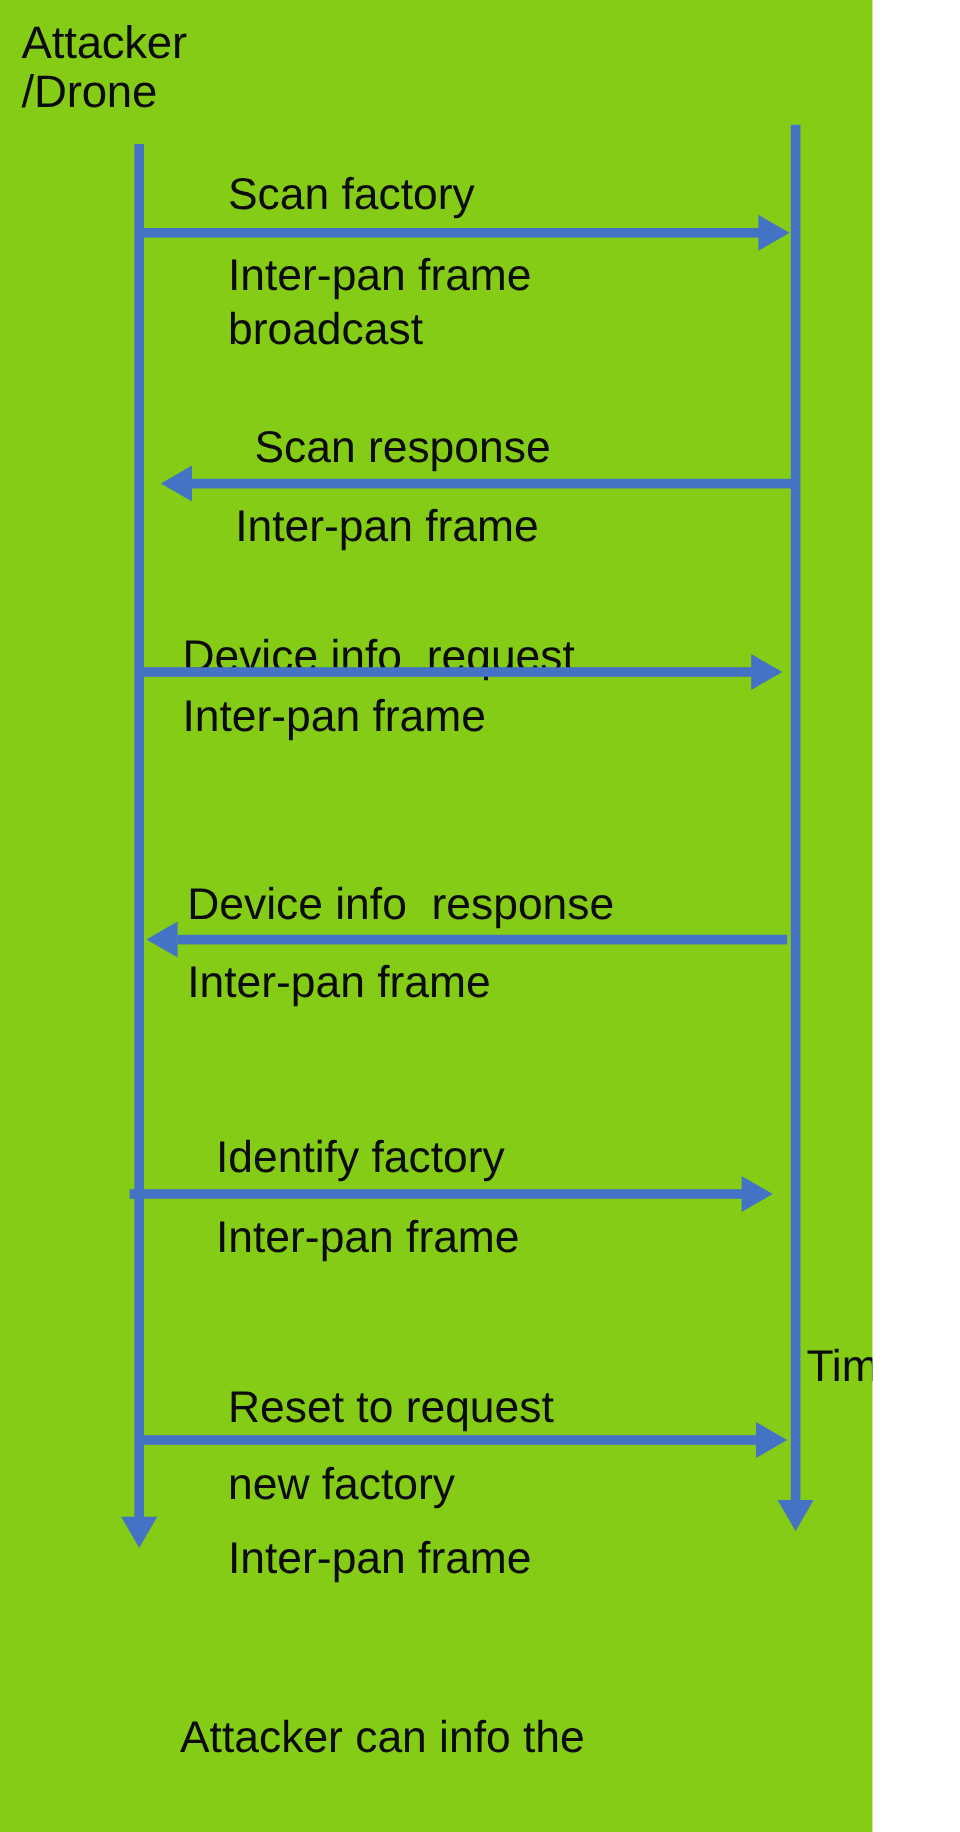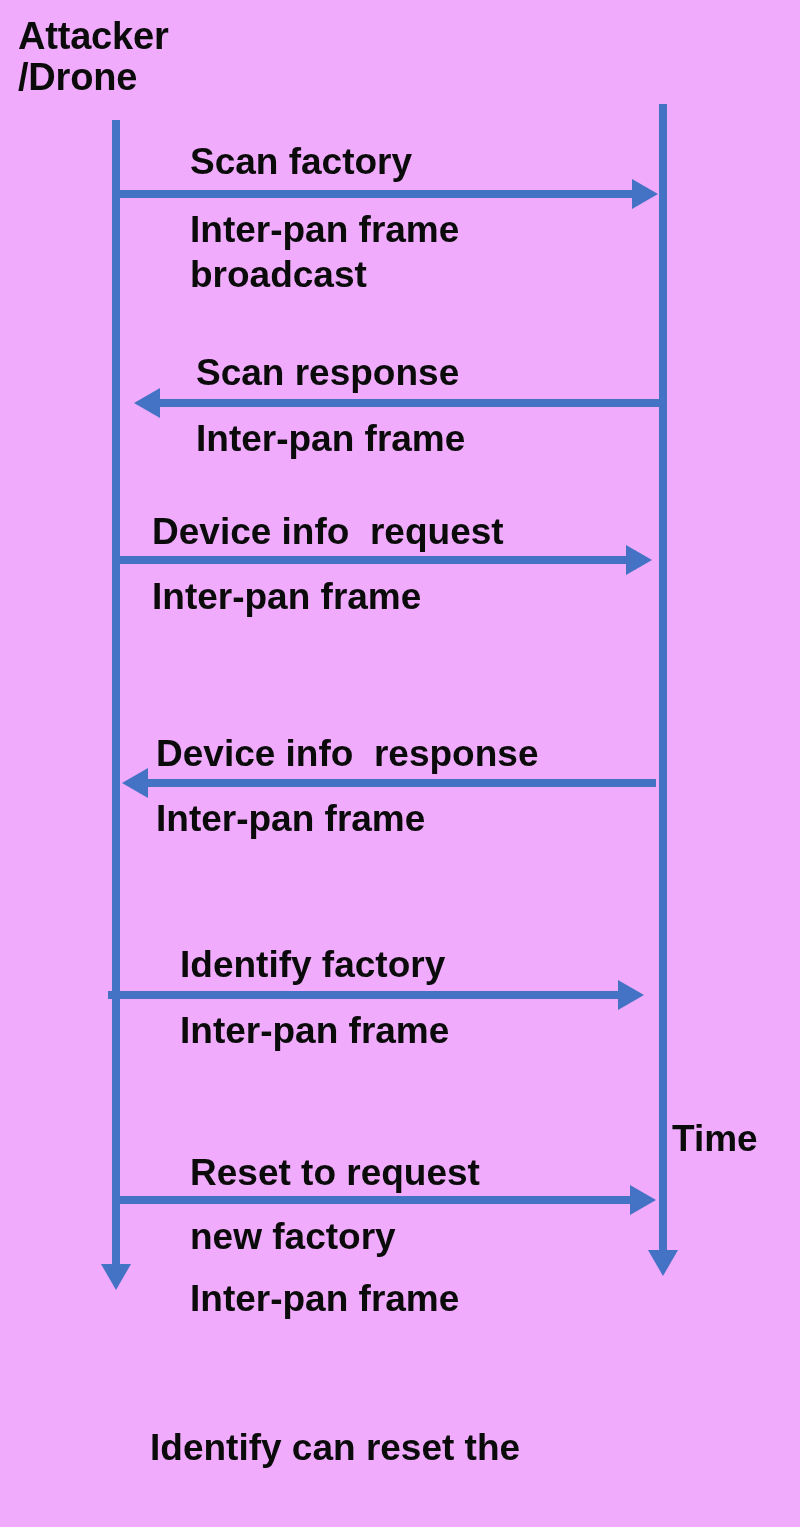--- a/index.html
+++ b/index.html
@@ -7,25 +7,24 @@
     margin: 0;
     padding: 0;
     background: #ffffff;
   }
   body {
     font-family: "Liberation Sans", sans-serif;
     color: #0d0d0d;
   }
   #stage {
     position: relative;
-    width: 800px;
+    width: 727px;
     height: 1527px;
     overflow: hidden;
-    background: #f0abfc;
-    font-weight: bold;
+    background: #84cc16;
   }
 
   
   .actor-label {
     position: absolute;
     font-size: 38px;
     line-height: 1.08;
     letter-spacing: -0.2px;
     color: #0b0b0b;
     white-space: pre;
@@ -120,28 +119,28 @@
 
   <div class="msg">
     <div class="msg-text" style="left:190px; top:141px;">Scan factory</div>
     <div class="msg-line" style="left:120px; top:190px; width:514px;"></div>
     <div class="arrowhead-right" style="left:632px; top:179px;"></div>
     <div class="msg-text" style="left:190px; top:209px;">Inter-pan frame</div>
     <div class="msg-text" style="left:190px; top:254px;">broadcast</div>
   </div>
 
   <div class="msg">
-    <div class="msg-text" style="left:196px; top:352px;">Scan response</div>
+    <div class="msg-text" style="left:212px; top:352px;">Scan response</div>
     <div class="msg-line" style="left:160px; top:399px; width:502px;"></div>
     <div class="arrowhead-left" style="left:134px; top:388px;"></div>
     <div class="msg-text" style="left:196px; top:418px;">Inter-pan frame</div>
   </div>
 
   <div class="msg">
-    <div class="msg-text" style="left:152px; top:511px;text-align:right;">Device info  request</div>
+    <div class="msg-text" style="left:152px; top:526px;text-align:right;">Device info  request</div>
     <div class="msg-line" style="left:120px; top:556px; width:508px;"></div>
     <div class="arrowhead-right" style="left:626px; top:545px;"></div>
     <div class="msg-text" style="left:152px; top:576px;">Inter-pan frame</div>
   </div>
 
   <div class="msg">
     <div class="msg-text" style="left:156px; top:733px;text-align:center;">Device info  response</div>
     <div class="msg-line" style="left:148px; top:779px; width:508px;"></div>
     <div class="arrowhead-left" style="left:122px; top:768px;"></div>
     <div class="msg-text" style="left:156px; top:798px;">Inter-pan frame</div>
@@ -158,18 +157,18 @@
     <div class="msg-text" style="left:190px; top:1152px;">Reset to request</div>
     <div class="msg-line" style="left:120px; top:1196px; width:512px;"></div>
     <div class="arrowhead-right" style="left:630px; top:1185px;"></div>
     <div class="msg-text" style="left:190px; top:1216px;">new factory</div>
     <div class="msg-text" style="left:190px; top:1278px;">Inter-pan frame</div>
   </div>
 
   <div id="time-label">Time</div>
 
   <div id="caption">
-    <div>Identify can reset the</div>
+    <div>Attacker can info the</div>
     
     
   </div>
 
 </div>
 
 </body></html>

